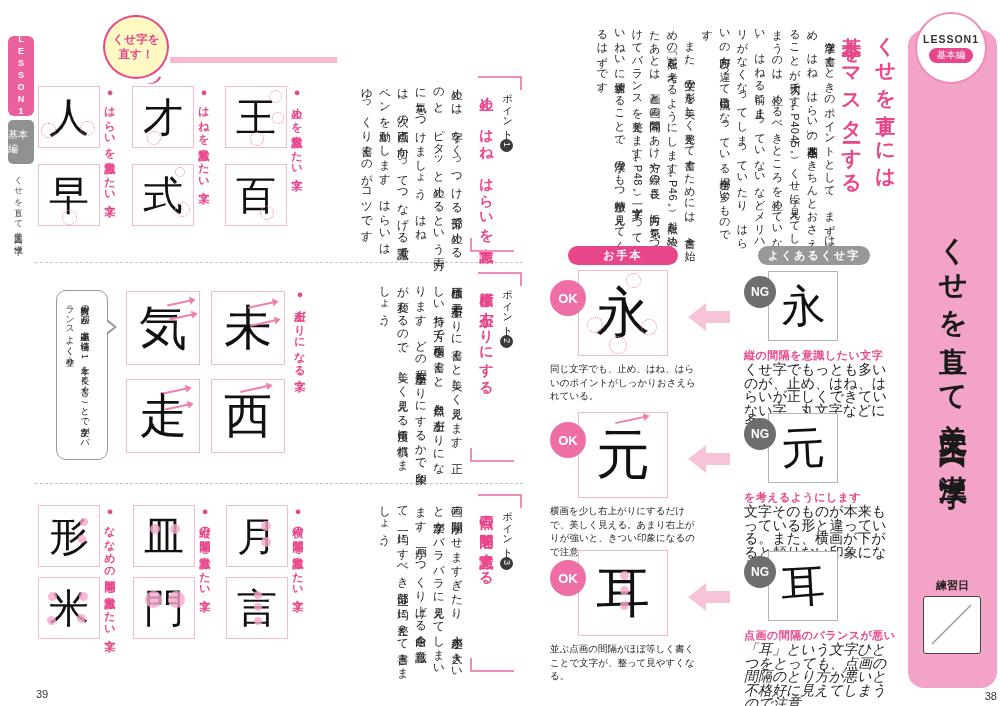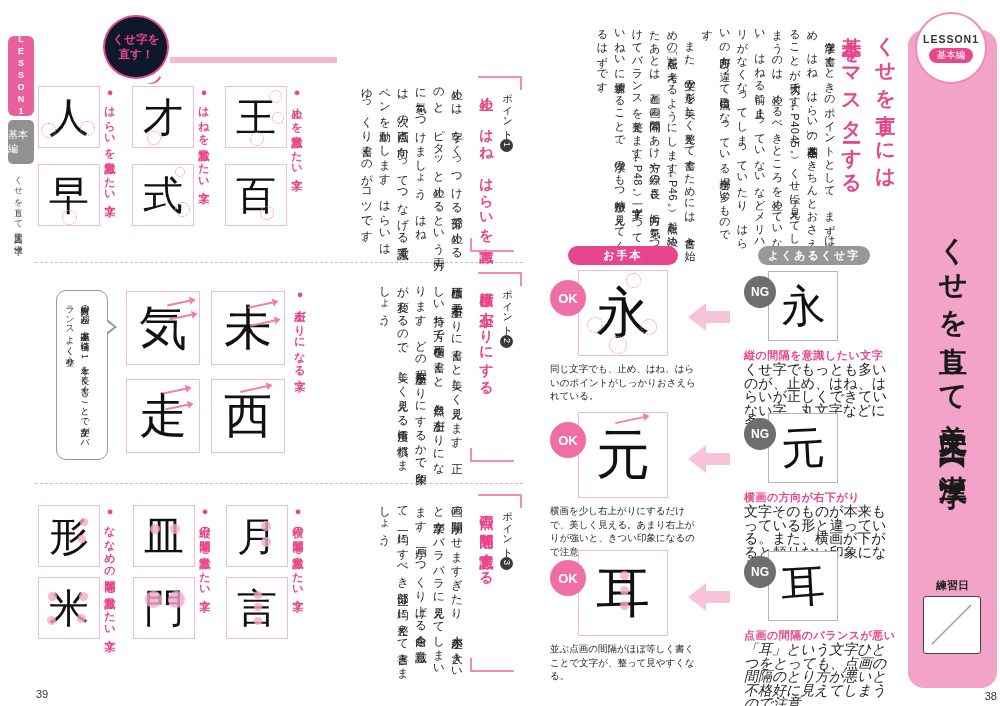--- a/index.html
+++ b/index.html
@@ -12,21 +12,21 @@
 
   
   .tab-lesson { position:absolute; left:8px; top:36px; width:26px; height:80px; background:#ec5f9d;
     border-radius:6px; color:#fff; font-size:9px; font-weight:bold; letter-spacing:2px;
     display:flex; align-items:center; justify-content:center; }
   .tab-edition { position:absolute; left:8px; top:120px; width:26px; height:44px; background:#919191;
     border-radius:5px; color:#fff; font-size:10px; display:flex; align-items:center; justify-content:center; }
   .tab-subtitle { position:absolute; left:13px; top:170px; height:150px; font-size:8.5px; color:#555; letter-spacing:1px; }
 
   
-  .bubble-header { position:absolute; left:103px; top:15px; width:66px; height:64px; background:#0f172a;
+  .bubble-header { position:absolute; left:103px; top:15px; width:66px; height:64px; background:#fef9c3;
     border:2px solid #e8468b; border-radius:50%; display:flex; flex-direction:column; align-items:center;
     justify-content:center; color:#e8468b; font-size:11.5px; font-weight:bold; line-height:15px; z-index:2; }
   .bubble-header::after { content:""; position:absolute; bottom:-9px; right:8px; width:11px; height:13px;
     border-right:2px solid #e8468b; border-bottom-right-radius:12px; transform:rotate(30deg); }
   .page-title { position:absolute; left:176px; top:30px; font-size:20px; font-weight:bold; color:#111; letter-spacing:2px; }
   .title-underline { position:absolute; left:170px; top:57px; width:167px; height:6px; background:#f8b8d0; }
 
   .sep { position:absolute; left:35px; width:488px; border-top:1px dashed #c4c4c4; }
 
   
@@ -296,21 +296,21 @@
     <span class="sa" style="top:6px; right:22px; width:30px;"></span>
   </div>
   <div class="arrowL" style="top:445px;">
       <span class="tail"></span>
     </div>
   <div class="ng-circle" style="top:418px;">NG</div>
   <div class="ng-box" style="top:413px;">
     <span class="kch" style="font-size:44px;">元</span>
   </div>
   <div class="ok-caption" style="top:504px;">横画を少し右上がりにするだけで、美しく見える。あまり右上がりが強いと、きつい印象になるので注意。</div>
-  <div class="ng-title" style="top:490px;">横画の方向が右下がり</div>
+  <div class="ng-title" style="top:490px;">を考えるようにします</div>
   <div class="ng-caption" style="top:505px;">文字そのものが本来もっている形と違っている。また、横画が下がると頼りない印象になる。</div>
 
   <div class="ok-circle" style="top:560px;">OK</div>
   <div class="ok-box" style="top:550px;">
     <span class="kch" style="font-size:54px;">耳</span>
     <span class="pd" style="left:41px; top:20px; width:9px; height:9px;"></span>
     <span class="pd" style="left:41px; top:35px; width:9px; height:9px;"></span>
     <span class="pd" style="left:41px; top:50px; width:9px; height:9px;"></span>
   </div>
   <div class="arrowL" style="top:583px;">

